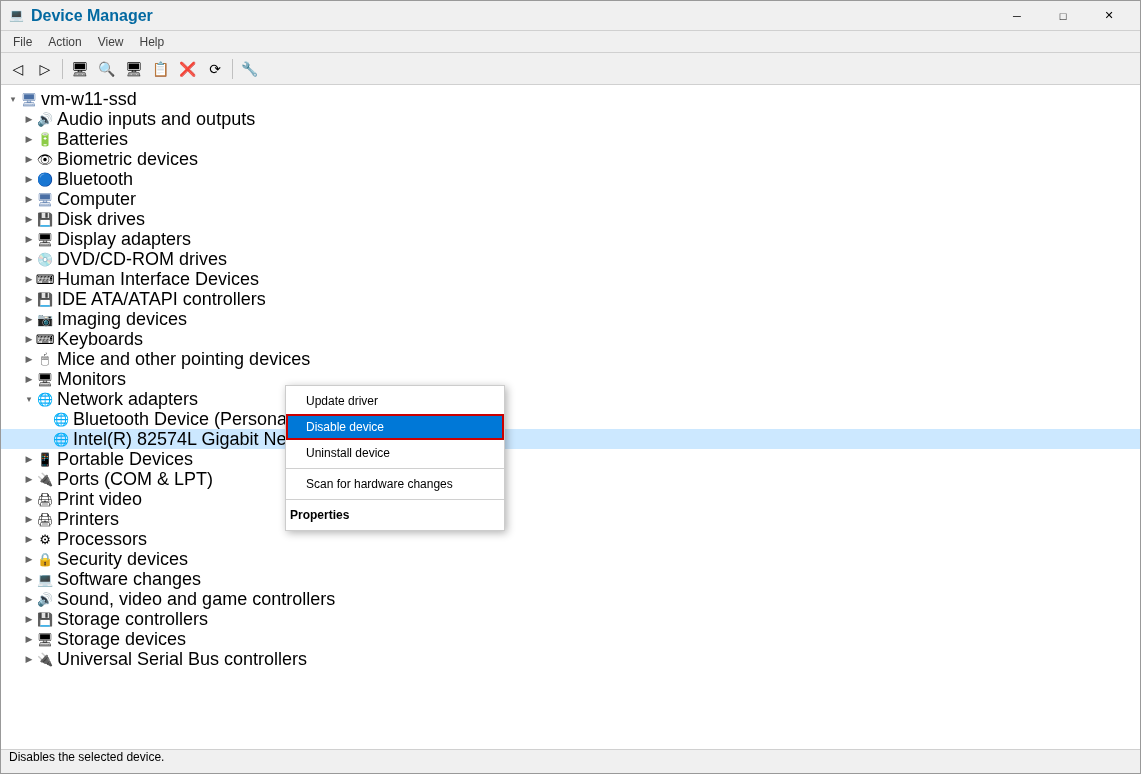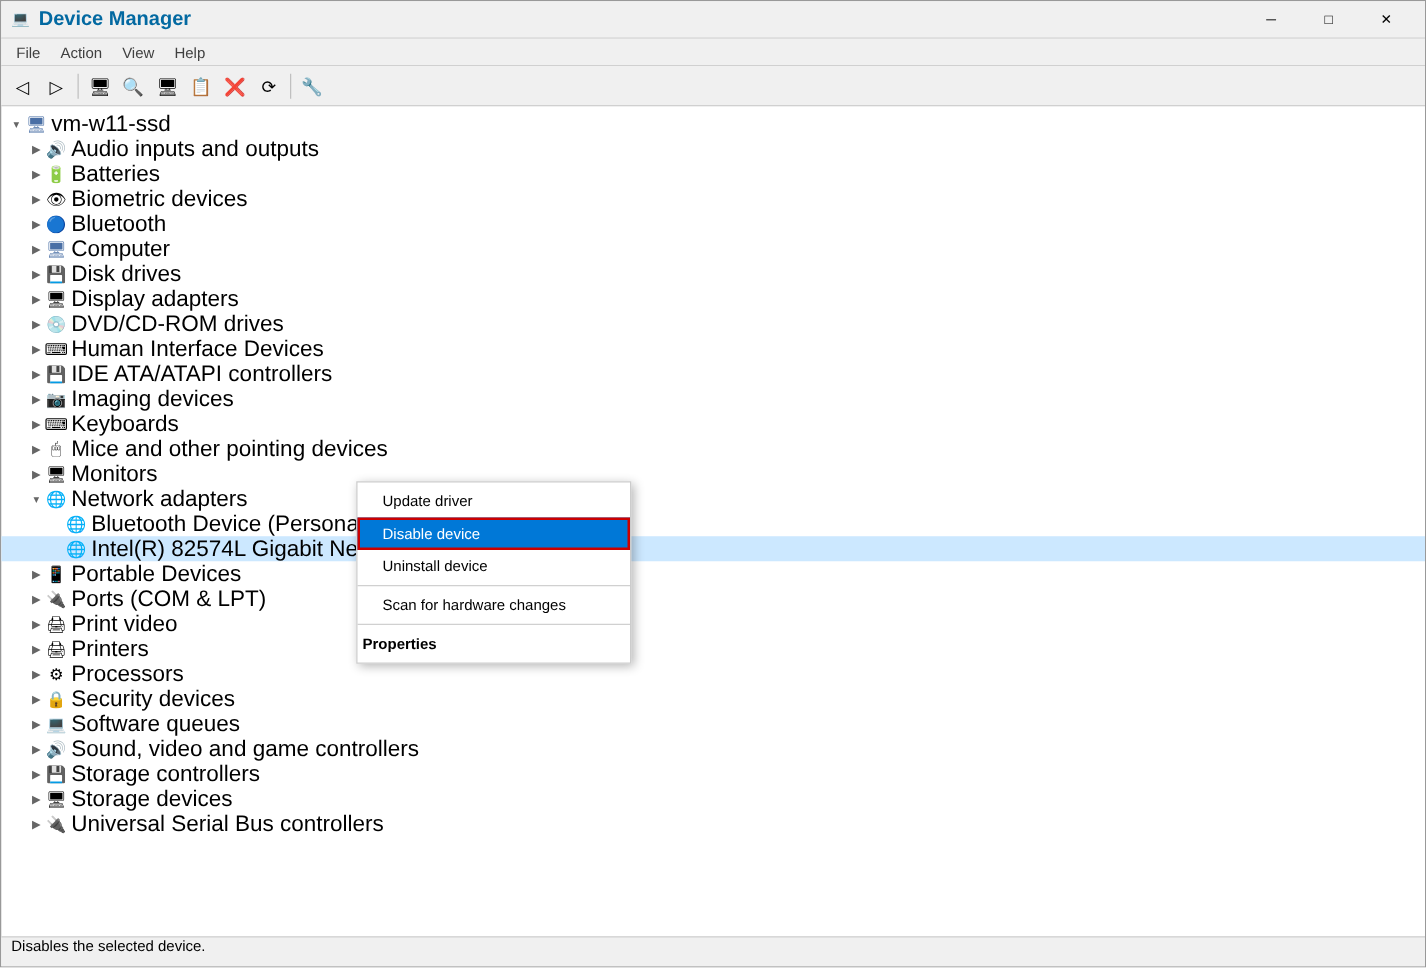--- a/index.html
+++ b/index.html
@@ -384,21 +384,21 @@
 
       <div class="tree-item indent-1">
         <span class="tree-expand">▶</span>
         <span class="tree-icon">🔒</span>
         <span class="tree-label">Security devices</span>
       </div>
 
       <div class="tree-item indent-1">
         <span class="tree-expand">▶</span>
         <span class="tree-icon">💻</span>
-        <span class="tree-label">Software queues</span>
+        <span class="tree-label">Software changes</span>
       </div>
 
       <div class="tree-item indent-1">
         <span class="tree-expand">▶</span>
         <span class="tree-icon">🔊</span>
         <span class="tree-label">Sound, video and game controllers</span>
       </div>
 
       <div class="tree-item indent-1">
         <span class="tree-expand">▶</span>

